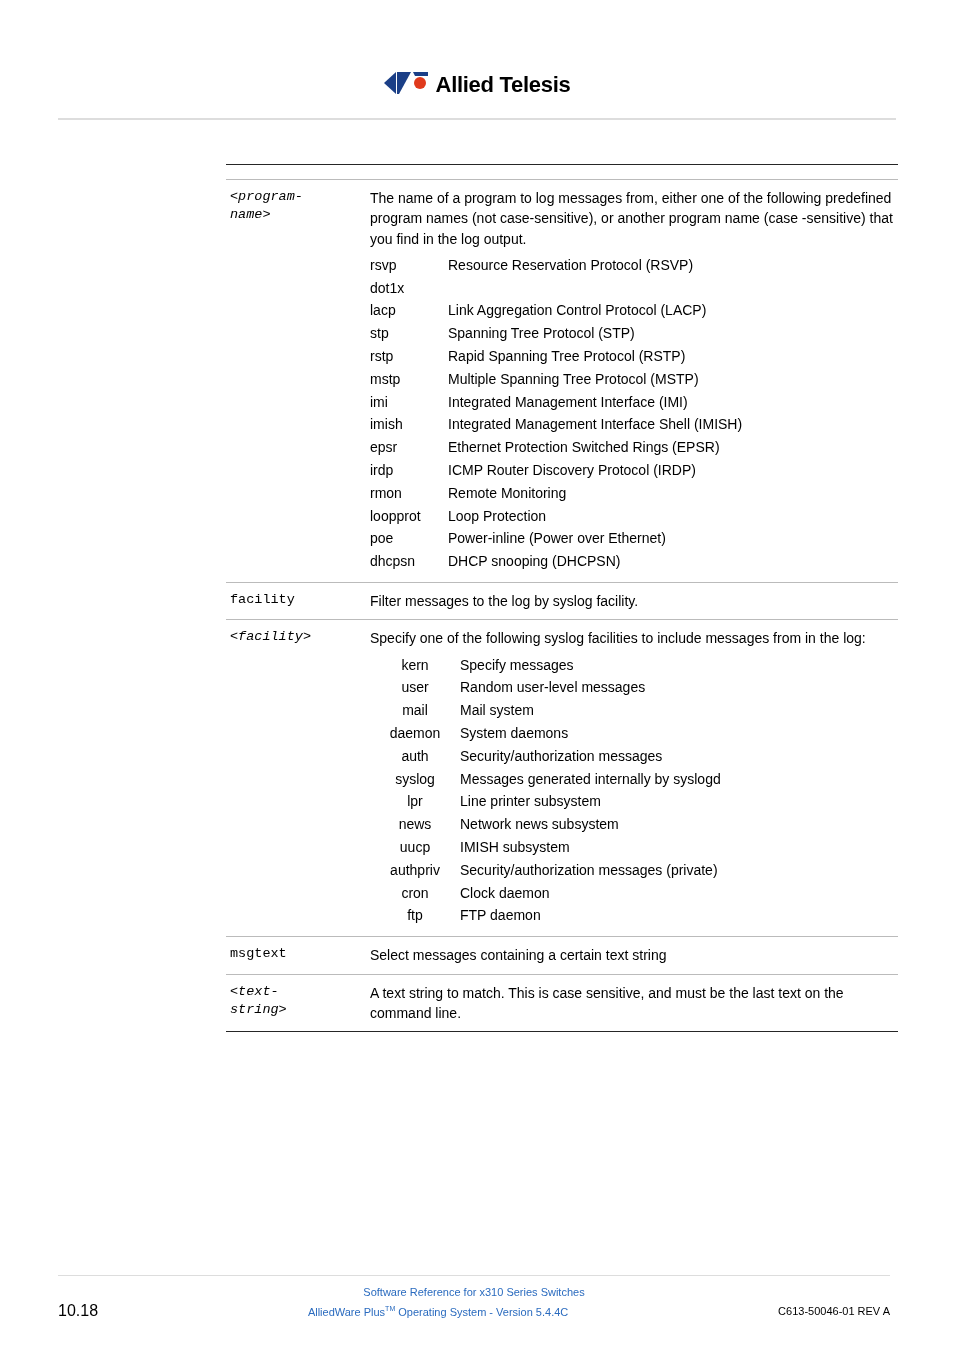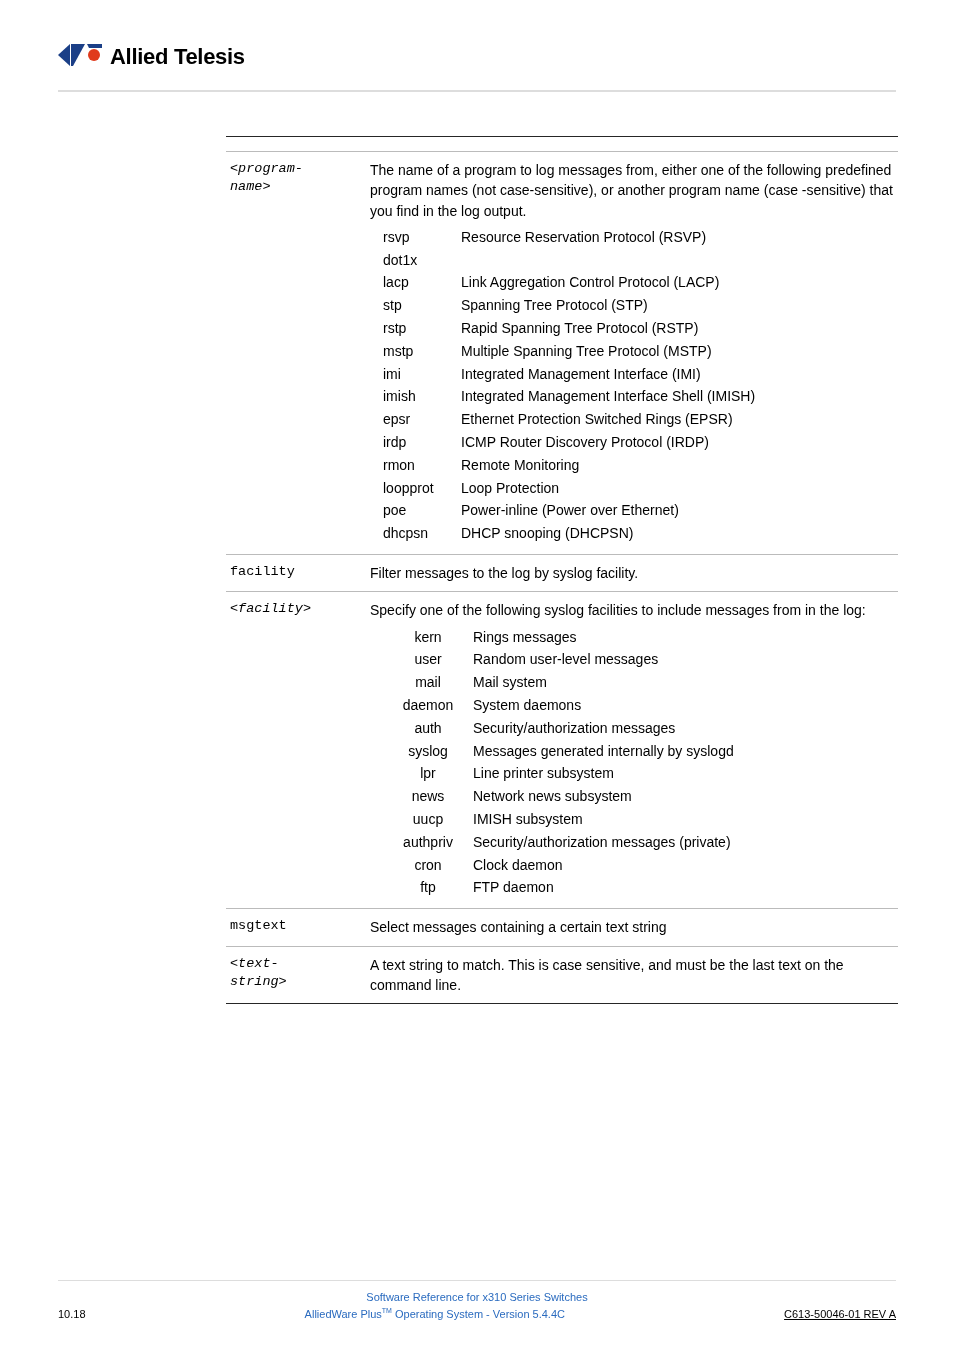--- a/index.html
+++ b/index.html
@@ -1,41 +1,41 @@
 <!DOCTYPE html>
 <html><head>
 <meta charset="utf-8">
 <style>
   * { box-sizing: border-box; margin: 0; padding: 0; }
   html, body { width: 954px; height: 1350px; background: #fff; font-family: "Myriad Pro", "Segoe UI", Arial, sans-serif; color: #000; }
   .page { width: 954px; height: 1350px; position: relative; padding: 44px 58px 0 58px; }
-  .logo-row { display: flex; justify-content: flex-start; align-items: center; margin-bottom: 20px; }
+  .logo-row { display: flex; justify-content: center; align-items: center; margin-bottom: 20px; margin-top: 28px; }
   .logo { display: flex; align-items: center; gap: 8px; }
   .logo-text { font-size: 22px; font-weight: 600; letter-spacing: -0.3px; }
   .top-rule { height: 2px; background: #ddd; margin-bottom: 44px; }
   .content { margin-left: 168px; width: 672px; }
   .sep { height: 1px; background: #000; opacity: 0.85; }
   .sep.light { background: #bbb; opacity: 1; }
   .block { padding: 8px 4px 8px 4px; }
   .row { display: flex; align-items: flex-start; }
   .col-param { width: 140px; flex: 0 0 140px; font-family: "Courier New", monospace; font-style: italic; font-size: 13.5px; line-height: 1.35; padding-right: 10px; }
   .col-param.upright { font-style: normal; }
   .col-desc { flex: 1; font-size: 14px; line-height: 1.45; }
   .sublist { margin-top: 6px; }
   .subrow { display: flex; align-items: flex-start; margin: 2.5px 0; }
-  .subkey { width: 78px; flex: 0 0 78px; font-size: 14px; margin-left: 13px; }
+  .subkey { width: 78px; flex: 0 0 78px; font-size: 14px; }
   .subkey.wide { width: 90px; flex: 0 0 90px; text-align: center; }
   .subval { flex: 1; font-size: 14px; }
-  .footer { position: absolute; left: 58px; right: 58px; bottom: 30px; }
+  .footer { position: absolute; left: 58px; right: 64px; bottom: 30px; }
   .foot-rule { height: 1px; background: #ddd; margin-bottom: 10px; }
   .foot-line { display: flex; justify-content: center; font-size: 11px; color: #2a6bbf; margin: 2px 0; }
   .foot-line2 { display: flex; justify-content: space-between; align-items: center; font-size: 11px; margin-top: 4px; }
-  .foot-left { color: #000; font-size: 11px; }
+  .foot-left { color: #000; font-size: 16px; }
   .foot-center { color: #2a6bbf; font-size: 11px; }
-  .foot-right { color: #000; font-size: 11px; text-decoration: underline; }
+  .foot-right { color: #000; font-size: 11px; }
   sup { font-size: 7px; }
 </style>
 </head>
 <body>
 <div class="page">
 
   <div class="logo-row">
     <div class="logo">
       <span>
         <svg width="44" height="22" viewBox="0 0 44 22">
@@ -133,21 +133,21 @@
     <div class="sep light"></div>
 
     <div class="block">
       <div class="row">
         <div class="col-param">&lt;facility&gt;</div>
         <div class="col-desc">
           <div>Specify one of the following syslog facilities to include messages from in the log:</div>
           <div class="sublist" id="fac-list">
               <div class="subrow">
                 <div class="subkey wide">kern</div>
-                <div class="subval">Rings messages</div>
+                <div class="subval">Specify messages</div>
               </div>
               <div class="subrow">
                 <div class="subkey wide">user</div>
                 <div class="subval">Random user-level messages</div>
               </div>
               <div class="subrow">
                 <div class="subkey wide">mail</div>
                 <div class="subval">Mail system</div>
               </div>
               <div class="subrow">

